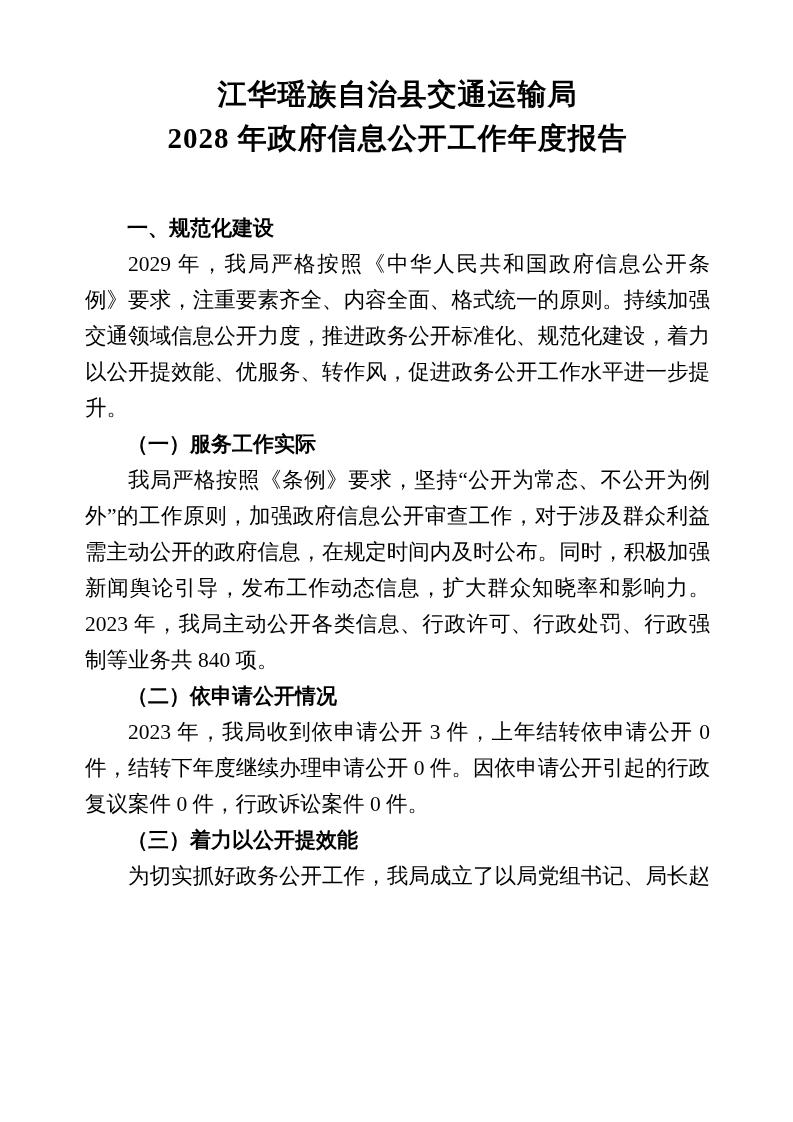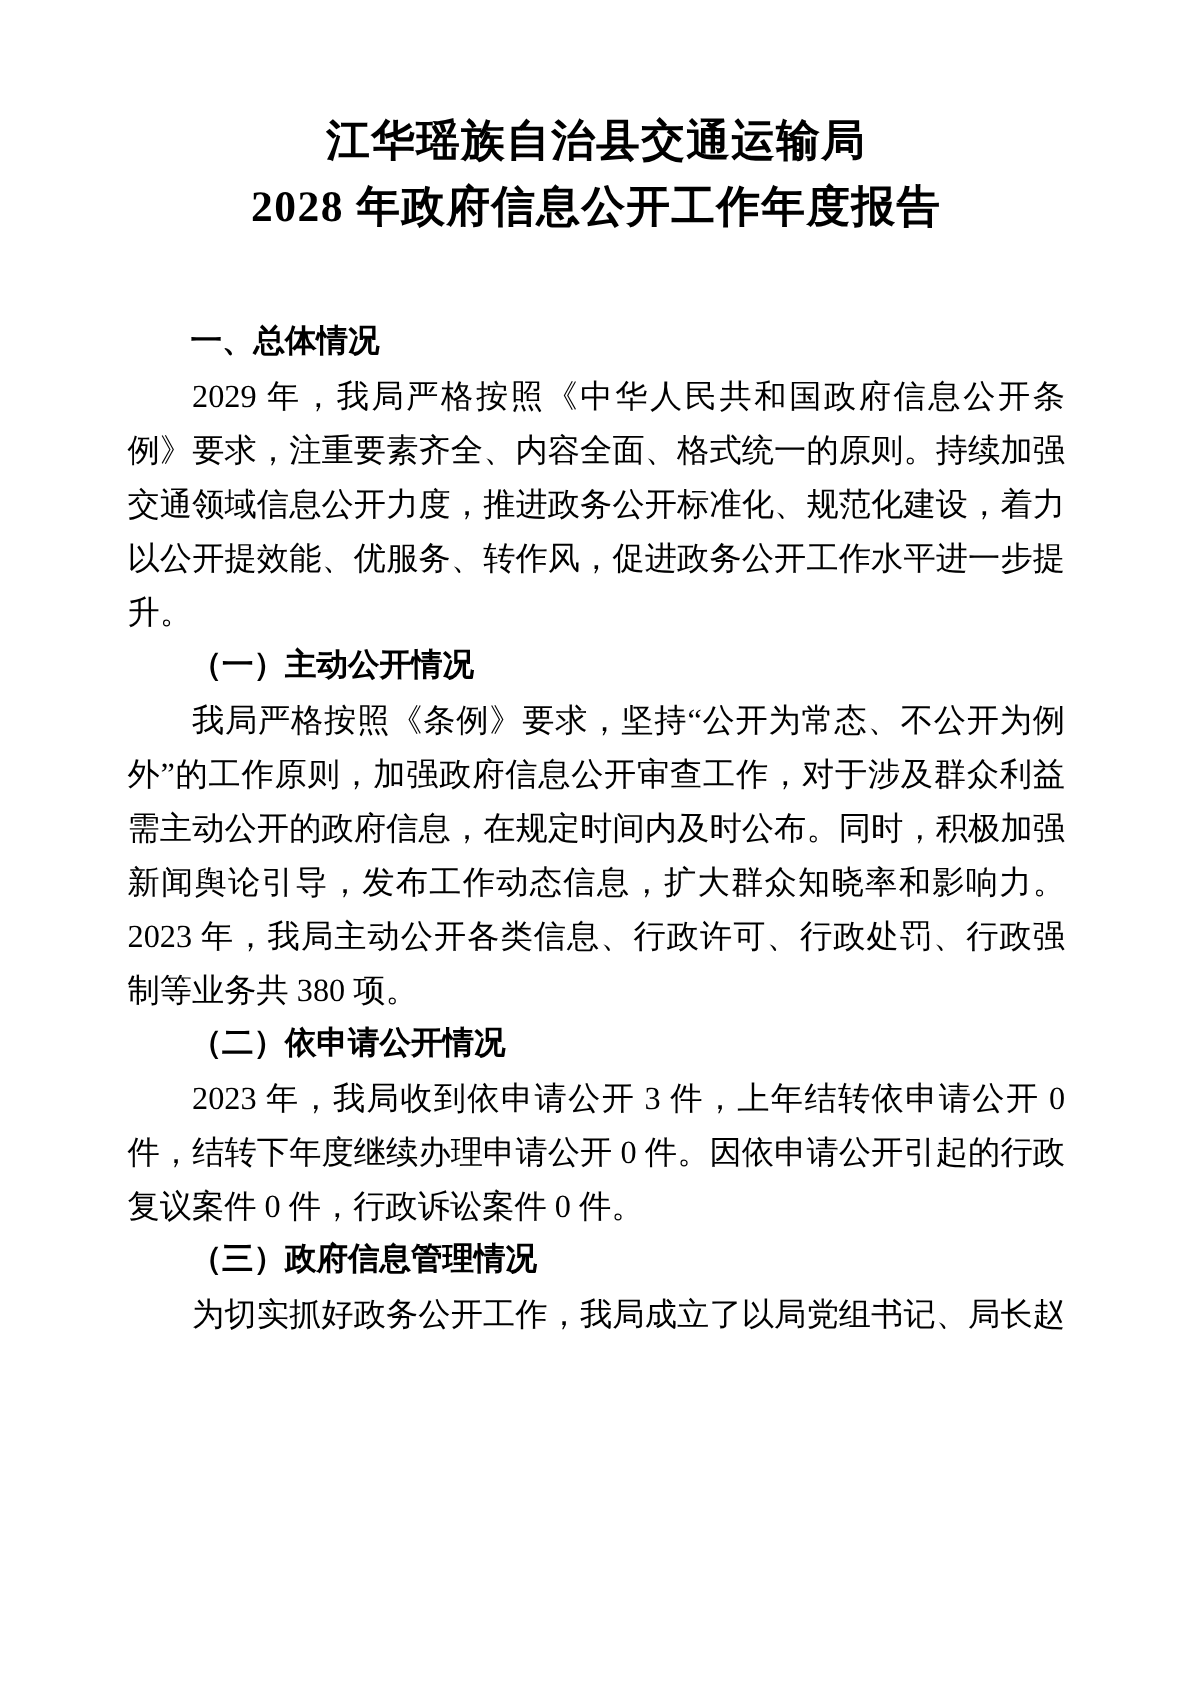--- a/index.html
+++ b/index.html
@@ -46,34 +46,34 @@
 <div class="page">
 
   <div class="doc-title">
     <div class="title-line">江华瑶族自治县交通运输局</div>
     <div class="title-line">2028 年政府信息公开工作年度报告</div>
   </div>
 
   <div class="content">
 
     <div class="section">
-      <div class="heading">一、总体情况</div>
+      <div class="heading">一、规范化建设</div>
       <p class="para">2029 年，我局严格按照《中华人民共和国政府信息公开条例》要求，注重要素齐全、内容全面、格式统一的原则。持续加强交通领域信息公开力度，推进政务公开标准化、规范化建设，着力以公开提效能、优服务、转作风，促进政务公开工作水平进一步提升。</p>
     </div>
 
     <div class="section">
-      <div class="heading">（一）主动公开情况</div>
-      <p class="para">我局严格按照《条例》要求，坚持“公开为常态、不公开为例外”的工作原则，加强政府信息公开审查工作，对于涉及群众利益需主动公开的政府信息，在规定时间内及时公布。同时，积极加强新闻舆论引导，发布工作动态信息，扩大群众知晓率和影响力。2023 年，我局主动公开各类信息、行政许可、行政处罚、行政强制等业务共 380 项。</p>
+      <div class="heading">（一）服务工作实际</div>
+      <p class="para">我局严格按照《条例》要求，坚持“公开为常态、不公开为例外”的工作原则，加强政府信息公开审查工作，对于涉及群众利益需主动公开的政府信息，在规定时间内及时公布。同时，积极加强新闻舆论引导，发布工作动态信息，扩大群众知晓率和影响力。2023 年，我局主动公开各类信息、行政许可、行政处罚、行政强制等业务共 840 项。</p>
     </div>
 
     <div class="section">
       <div class="heading">（二）依申请公开情况</div>
       <p class="para">2023 年，我局收到依申请公开 3 件，上年结转依申请公开 0 件，结转下年度继续办理申请公开 0 件。因依申请公开引起的行政复议案件 0 件，行政诉讼案件 0 件。</p>
     </div>
 
     <div class="section">
-      <div class="heading">（三）政府信息管理情况</div>
+      <div class="heading">（三）着力以公开提效能</div>
       <p class="para">为切实抓好政务公开工作，我局成立了以局党组书记、局长赵廷任组长，分管局领导任副组长，各股室（单位）负责人为成员的政务公开领导小组，办公室主任熊江峰兼任政务公开领导小组办公室主任，安排专人具体负责政务公开工作的组织实施、检查落实等工作。针对交通建设、管理、执法、服务工作实际，按业务区分，明确了各业务处室及各个工作岗位的政务公开工作职责，形成完善的责任体系，保障政务公开工作落到实处。</p>
     </div>
 
   </div>
 
 </div>
 
 </body></html>

